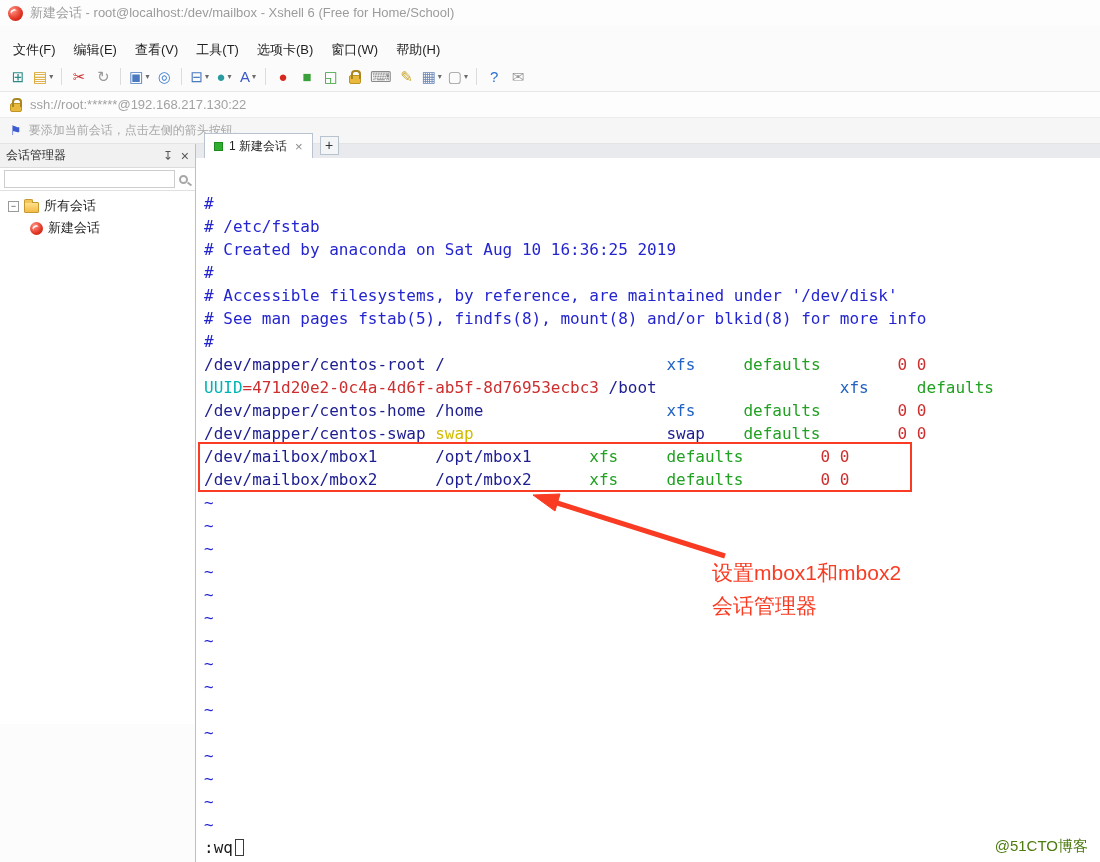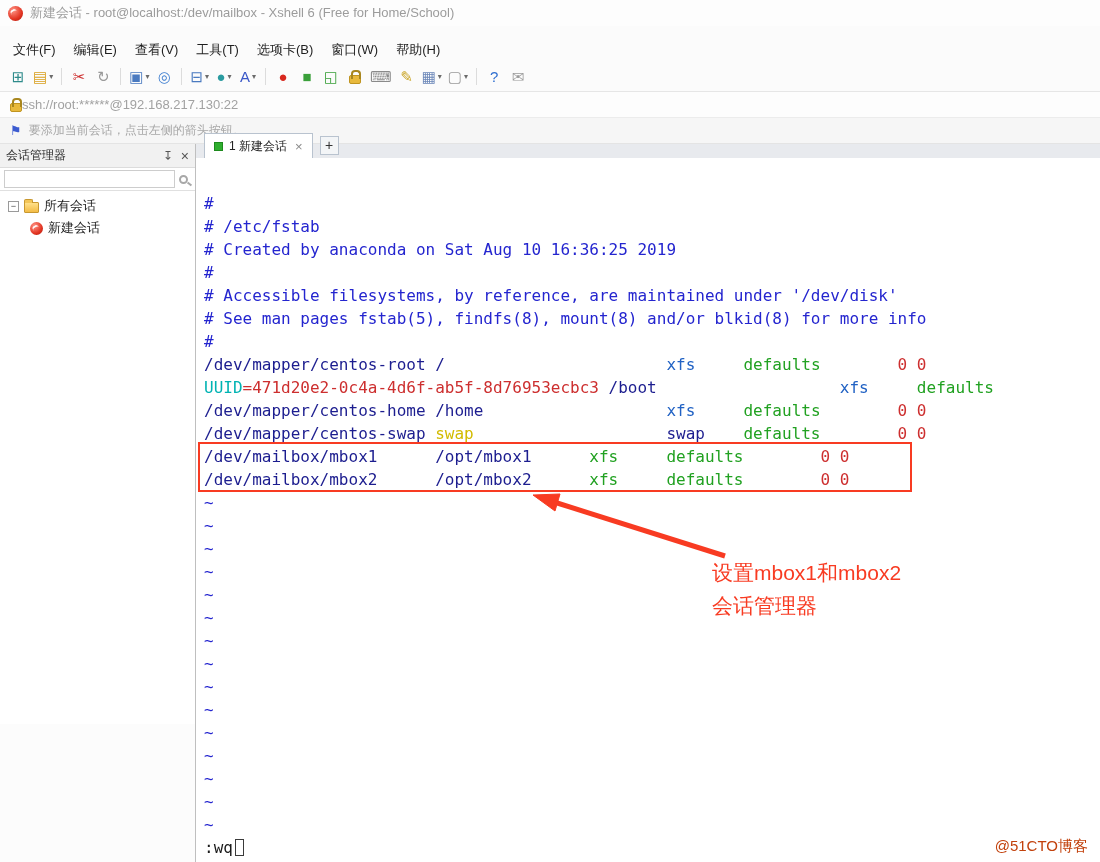--- a/index.html
+++ b/index.html
@@ -31,21 +31,21 @@
   .tb-glyph { font-size:15px; line-height:1; }
   .tb-drop { font-size:8px; color:#6b6b6b; margin-left:2px; }
   .tb-sep { width:1px; height:17px; background:#dcdcdc; margin:0 5px; }
 
   .lock { display:inline-block; position:relative; width:12px; height:9px; background:#e8b93c;
     border:1px solid #c09420; border-radius:2px; margin-top:6px; flex:0 0 auto; }
   .lock::before { content:""; position:absolute; top:-6px; left:1px; width:6px; height:7px;
     border:2px solid #a8861e; border-bottom:none; border-radius:4px 4px 0 0; }
 
   
-  .addressbar { height:26px; display:flex; align-items:center; padding:0 10px; background:#fdfdfd; border-bottom:1px solid #ececec; }
+  .addressbar { height:26px; display:flex; align-items:center; gap:8px; padding:0 10px; background:#fdfdfd; border-bottom:1px solid #ececec; }
   .addr-text { font-size:13px; color:#a2a2a2; }
 
   
   .hintbar { height:26px; display:flex; align-items:center; gap:7px; padding:0 10px; background:#f6f6f6; border-bottom:1px solid #e4e4e4; }
   .flag { font-size:13px; color:#3b5bd0; }
   .hint-text { font-size:12px; color:#a8a8a8; }
 
   
   .main { display:flex; height:730px; }
 
@@ -86,21 +86,21 @@
   .terminal { position:relative; flex:1; background:#fff; overflow:hidden; }
   .term-text { padding:34px 0 0 8px; font-family:"DejaVu Sans Mono","Liberation Mono",monospace;
     font-size:16px; line-height:23px; white-space:pre; }
   .tline { height:23px; }
   .cursor { display:inline-block; width:9px; height:17px; border:1px solid #3a3a3a; vertical-align:-3px; margin-left:2px; }
 
   .hl-box { position:absolute; left:2px; top:284px; width:714px; height:50px; border:2px solid #f83b22; }
   .arrow-svg { position:absolute; left:0; top:0; pointer-events:none; }
   .annotation { position:absolute; left:516px; top:384px; font-size:21px; line-height:33px; color:#f83b22;margin-top:14px; }
 
-  .watermark { position:absolute; right:12px; bottom:6px; font-size:15px; color:#c2410c; }
+  .watermark { position:absolute; right:12px; bottom:6px; font-size:15px; color:#4d7c0f; }
 </style>
 </head>
 <body>
 
 <div class="window">
 
   <div class="titlebar">
     <span class="redball"></span>
     <span class="title-text">新建会话 - root@localhost:/dev/mailbox - Xshell 6 (Free for Home/School)</span>
   </div>

